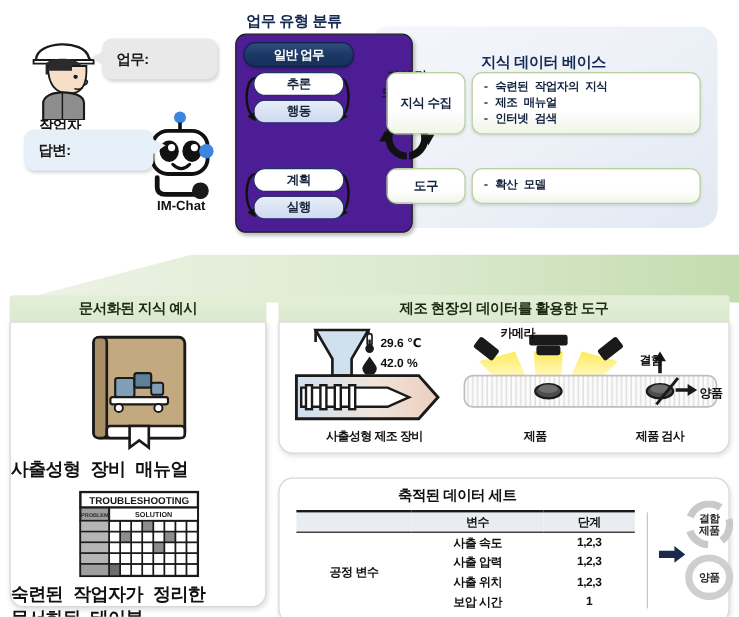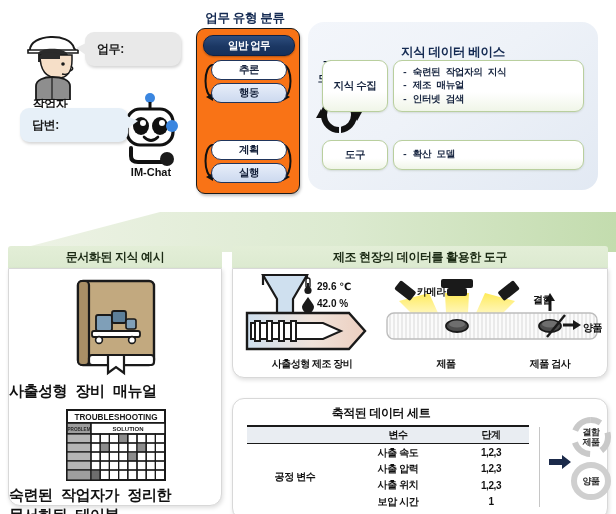--- a/index.html
+++ b/index.html
@@ -51,22 +51,23 @@
   }
   #cycle-icon{position:absolute;left:316px;top:92px;width:46px;height:46px;}
 
   
   #ttc-title{
     position:absolute;left:186px;top:10px;width:118px;text-align:center;
     font-size:12.5px;font-weight:bold;color:#142a52;letter-spacing:-0.3px;
   }
   #ttc-box{
     position:absolute;left:196px;top:28px;width:102px;height:164px;
-    border:1.8px solid #1b1b1b;border-radius:9px;background:#f97316;
+    border:1.8px solid #1b1b1b;border-radius:9px;background:#4c1d95;
     box-shadow:1px 2px 3px rgba(0,0,0,.25);
+    padding-left:44px;
   }
   .ttc-head{
     position:absolute;left:6px;width:90px;height:19px;border-radius:10px;
     background:linear-gradient(180deg,#2e4e7e 0%,#1b3763 55%,#16305a 100%);
     border:1px solid #0f2246;
     display:flex;align-items:center;justify-content:center;
     color:#fff;font-size:10.5px;font-weight:bold;letter-spacing:-0.6px;
     box-shadow:0 1px 2px rgba(0,0,0,.3);
   }
   .ttc-pill{
@@ -437,21 +438,21 @@
 
         <ellipse cx="165" cy="55" rx="11" ry="6" fill="#4d4d4d" stroke="#1a1a1a" stroke-width="1.8"></ellipse>
         <ellipse cx="165" cy="53" rx="8" ry="3.6" fill="#6e6e6e"></ellipse>
         <path d="M180 44 L162 66" stroke="#1a1a1a" stroke-width="2.4"></path>
         <line x1="165" y1="40" x2="165" y2="28" stroke="#1a1a1a" stroke-width="3"></line>
         <polygon points="160,30 170,30 165,22" fill="#1a1a1a"></polygon>
         <line x1="178" y1="54" x2="190" y2="54" stroke="#1a1a1a" stroke-width="3"></line>
         <polygon points="188,49 188,59 196,54" fill="#1a1a1a"></polygon>
       </svg>
 
-      <div class="mlabel" style="left:184px;top:16px;text-align:center;">카메라</div>
+      <div class="mlabel" style="left:184px;top:2px;text-align:center;">카메라</div>
       <div class="mlabel" style="left:300px;top:24px;">결함</div>
       <div class="mlabel" style="left:350px;top:52px;">양품</div>
       <div class="mcap" style="left:178px;top:88px;width:70px;">제품</div>
       <div class="mcap" style="left:272px;top:88px;width:90px;">제품 검사</div>
     </div>
   </div>
 
   <div class="bpanel" id="panel-rb">
     <div id="panel-rb-body">
       <div id="ds-title">축적된 데이터 세트</div>

